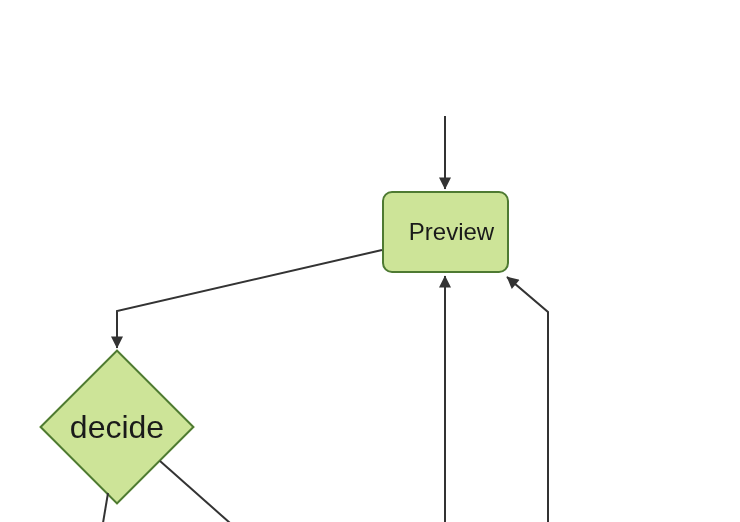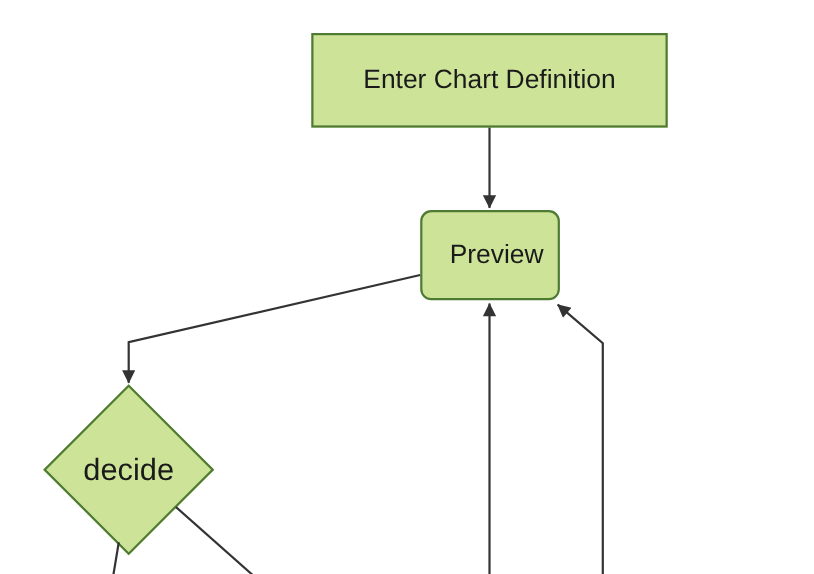--- a/index.html
+++ b/index.html
@@ -63,21 +63,21 @@
     border: 2px solid #4e7a32;
     transform: rotate(45deg);
     z-index: 1;
   }
   .diamond-label {
     position: absolute;
     left: 117px;
     top: 427px;
     transform: translate(-50%, -50%);
     z-index: 1;
-    font-size: 28px;
+    font-size: 32px;
     line-height: 1;
     white-space: nowrap;
   }
 </style>
 </head>
 <body>
 
 <div class="canvas">
 
   <svg class="edge-layer" width="740" height="522" viewBox="0 0 740 522" xmlns="http://www.w3.org/2000/svg">
@@ -93,23 +93,20 @@
 
     <line x1="445" y1="523" x2="445" y2="276" stroke="#333333" stroke-width="2" marker-end="url(#arrowhead)"></line>
 
     <polyline points="548,523 548,312 507,277" fill="none" stroke="#333333" stroke-width="2" marker-end="url(#arrowhead)"></polyline>
 
     <line x1="108" y1="493" x2="103" y2="523" stroke="#333333" stroke-width="2"></line>
 
     <line x1="160" y1="461" x2="230" y2="523" stroke="#333333" stroke-width="2"></line>
   </svg>
 
-  <div class="node node-definition">
-    <span>Enter Chart Definition</span>
-  </div>
 
   <div class="node node-preview">
     <span>Preview</span>
   </div>
 
   <div class="diamond-shape"></div>
   <span class="diamond-label">decide</span>
 
 </div>
 

